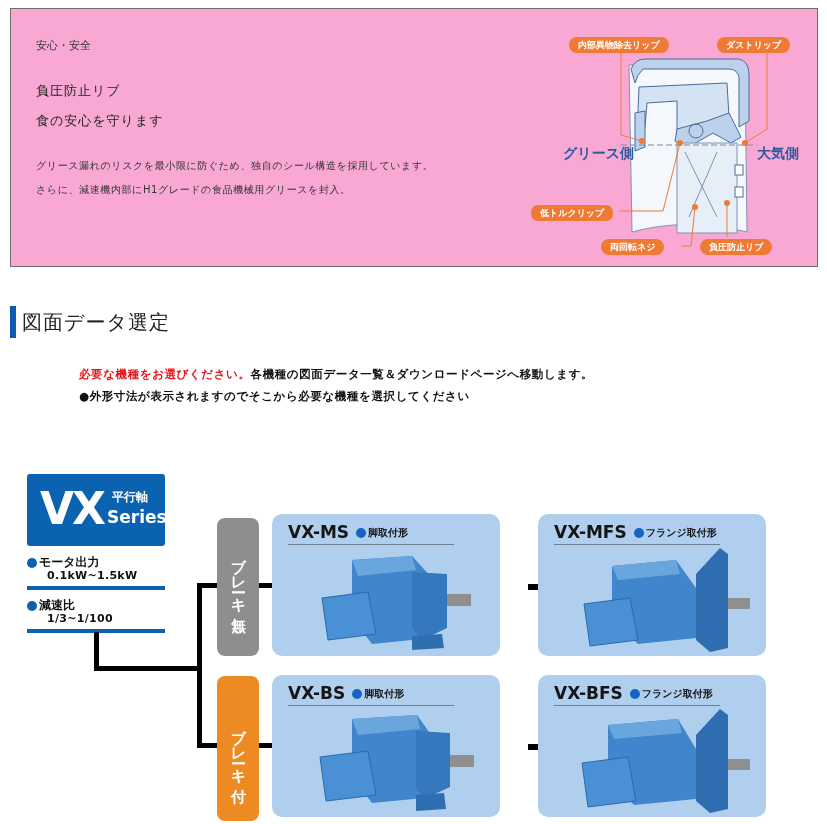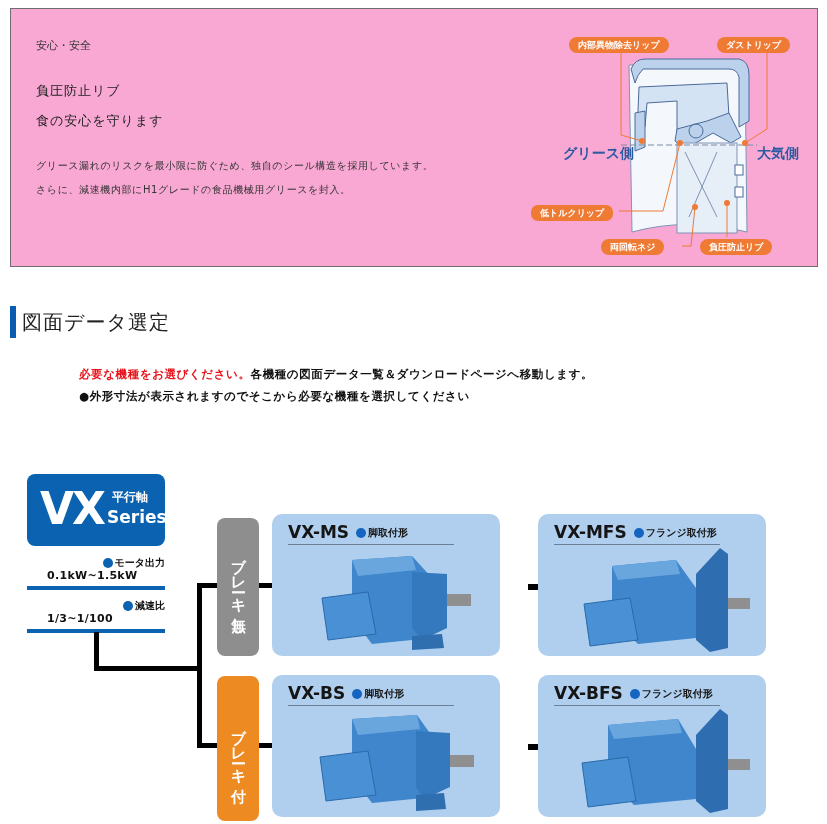--- a/index.html
+++ b/index.html
@@ -33,28 +33,28 @@
   .section-title { font-size: 20px; color: #222; letter-spacing: 1px; font-weight: normal; }
 
   .instruction { position: absolute; left: 79px; font-size: 11.5px; color: #111; letter-spacing: 0.6px; font-weight: bold; }
   .instruction.l1 { top: 367px; }
   .instruction.l2 { top: 389px; }
   .instruction .red { color: #e8141b; }
 
   
   .vx-badge {
     position: absolute; left: 27px; top: 474px; width: 138px; height: 72px;
-    background: #0b62b0; border-radius: 8px; color: #fff;
+    background: #0b62b0; border-radius: 3px; color: #fff;
   }
   .vx-big { position: absolute; left: 13px; top: 10px; font-size: 44px; font-weight: bold; letter-spacing: -2px; line-height: 50px; font-family: "DejaVu Sans", sans-serif; }
   .vx-jp { position: absolute; left: 85px; top: 15px; font-size: 12px; font-weight: bold; }
   .vx-series { position: absolute; left: 80px; top: 33px; font-size: 17px; font-weight: bold; }
 
   .spec { position: absolute; left: 27px; width: 138px; }
-  .spec-label { font-size: 10px; font-weight: bold; color: #111; display: flex; align-items: center; line-height: 13px; justify-content: flex-end; }
+  .spec-label { font-size: 12px; font-weight: bold; color: #111; display: flex; align-items: center; line-height: 13px; }
   .spec-dot { width: 10px; height: 10px; border-radius: 50%; background: #0b62b0; margin-right: 2px; display: inline-block; }
   .spec-value { font-size: 11px; font-weight: bold; color: #111; padding-left: 20px; line-height: 13px; letter-spacing: 0.3px; }
   .spec-rule { height: 4px; background: #0b62b0; margin-top: 4px; }
   .spec.s1 { top: 556px; }
   .spec.s2 { top: 599px; }
 
   .line { position: absolute; background: #000; }
 
   .brake-tag {
     position: absolute; width: 42px; border-radius: 8px; color: #fff;

